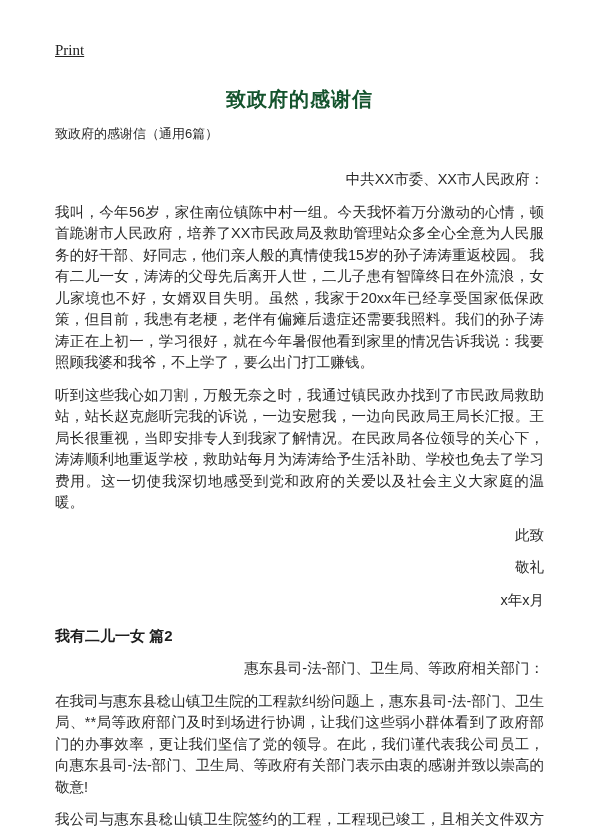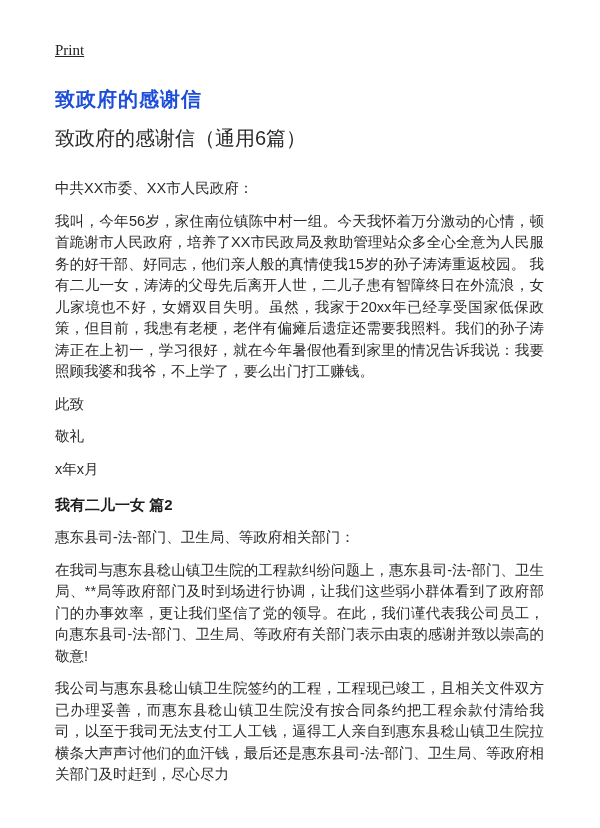--- a/index.html
+++ b/index.html
@@ -26,43 +26,45 @@
     font-size: 15px;
     color: #222222;
     margin: 0 0 27px 0;
     cursor: pointer;
     width: -moz-fit-content;
     width: fit-content;
     text-decoration: underline;
   }
   h1.doc-title {
     margin: 14px 0 12px 0;
+    text-align: center;
     font-size: 20px;
     font-weight: bold;
-    color: #1d4ed8;
+    color: #14532d;
     letter-spacing: 1px;
   }
   p.doc-subtitle {
     margin: 12px 0 26px 0;
-    font-size: 20px;
+    font-size: 13px;
     color: #2a2a2a;
   }
   h2.sec-heading {
     margin: 16px 0 12px 0;
     font-size: 15px;
     font-weight: bold;
     color: #1e1e1e;
   }
   p.salutation,
   p.body-para,
   p.closing-line {
     margin: 11px 0;
     font-size: 14.5px;
     line-height: 21.5px;
     color: #2a2a2a;
+    text-align: right;
   }
   p.body-para {
     text-align: justify;
     text-justify: inter-ideograph;
   }
 </style>
 </head>
 <body>
 
 <div class="page">
@@ -71,20 +73,21 @@
 
   <h1 class="doc-title">致政府的感谢信</h1>
 
   <p class="doc-subtitle">致政府的感谢信（通用6篇）</p>
 
 
   <p class="salutation">中共XX市委、XX市人民政府：</p>
 
   <p class="body-para">我叫，今年56岁，家住南位镇陈中村一组。今天我怀着万分激动的心情，顿首跪谢市人民政府，培养了XX市民政局及救助管理站众多全心全意为人民服务的好干部、好同志，他们亲人般的真情使我15岁的孙子涛涛重返校园。 我有二儿一女，涛涛的父母先后离开人世，二儿子患有智障终日在外流浪，女儿家境也不好，女婿双目失明。虽然，我家于20xx年已经享受国家低保政策，但目前，我患有老梗，老伴有偏瘫后遗症还需要我照料。我们的孙子涛涛正在上初一，学习很好，就在今年暑假他看到家里的情况告诉我说：我要照顾我婆和我爷，不上学了，要么出门打工赚钱。</p>
 
+  <p class="body-para">听到这些我心如刀割，万般无奈之时，我通过镇民政办找到了市民政局救助站，站长赵克彪听完我的诉说，一边安慰我，一边向民政局王局长汇报。王局长很重视，当即安排专人到我家了解情况。在民政局各位领导的关心下，涛涛顺利地重返学校，救助站每月为涛涛给予生活补助、学校也免去了学习费用。这一切使我深切地感受到党和政府的关爱以及社会主义大家庭的温暖。</p>
 
   <p class="closing-line">此致</p>
 
   <p class="closing-line">敬礼</p>
 
   <p class="closing-line">x年x月</p>
 
   <h2 class="sec-heading">我有二儿一女 篇2</h2>
 
   <p class="salutation">惠东县司-法-部门、卫生局、等政府相关部门：</p>

